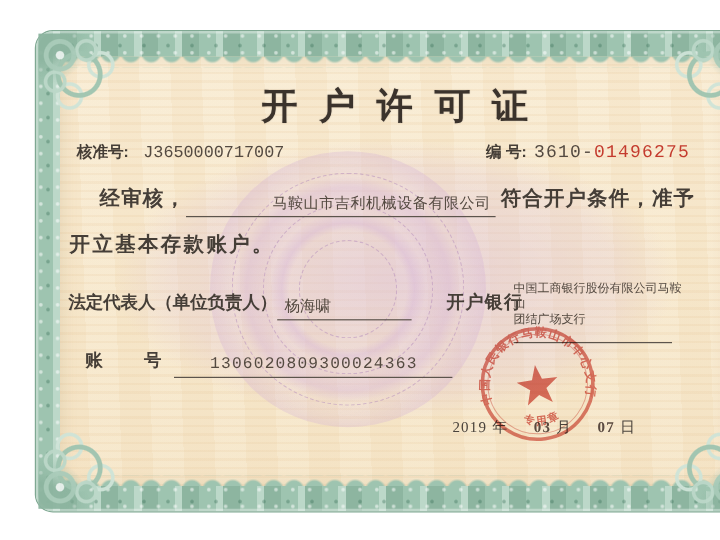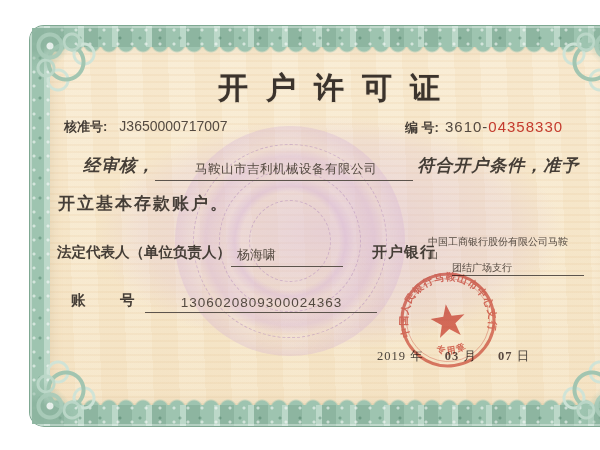--- a/index.html
+++ b/index.html
@@ -66,44 +66,44 @@
 
   
   .content { position:absolute; inset:0; z-index:5; color:#46403a; }
   .abs { position:absolute; white-space:nowrap; }
 
   .title { left:0; right:0; top:42px; text-align:center;
     font-size:30px; font-weight:bold; letter-spacing:18px; text-indent:18px;
     color:#3b332c; text-shadow:0 0 1px rgba(59,51,44,.4); }
 
   .lbl { font-family:"Liberation Sans", sans-serif; font-weight:bold; color:#453e37; }
-  .val { font-family:Liberation Sans, sans-serif; color:#544a41; }
+  .val { font-family:Liberation Mono, monospace; color:#544a41; }
 
   .approval { left:34px; top:92px; font-size:13px; }
   .approval .val { margin-left:12px; font-size:14px; }
 
   .serial { left:375px; top:92px; font-size:13px; }
   .serial .val { margin-left:6px; font-size:15px; letter-spacing:1px; }
   .serial .red { color:#c43b2e; }
 
   .line1 { left:53px; top:128px; font-size:17px; }
-  .line1 .lbl { letter-spacing:1px;font-style:italic; }
-  .company { display:inline-block; width:258px; font-size:12.5px; text-align:center;
+  .line1 .lbl { letter-spacing:1px; }
+  .company { display:inline-block; width:258px; font-size:12.5px; text-align:right;
     border-bottom:1.5px solid #5c544c; padding:0 4px 2px 8px; vertical-align:-2px;
     letter-spacing:.5px; }
   .line2 { left:28px; top:166px; font-size:17px; letter-spacing:2px; }
 
   .rep { left:27px; top:217px; font-size:14.5px; }
   .rep-name { display:inline-block; width:112px; font-size:13px;
     border-bottom:1.5px solid #5c544c; padding:0 4px 2px 6px; vertical-align:-2px; }
 
   .banklbl { left:342px; top:217px; font-size:15px; letter-spacing:1px; }
   .bankname { left:398px; top:209px; font-size:10px; line-height:13px;
     white-space:normal; width:140px; color:#544a41; }
-  .bankline2 { display:inline-block; border-bottom:1.5px solid #5c544c; width:132px; padding-bottom:1px;margin-left:24px; }
+  .bankline2 { display:inline-block; border-bottom:1.5px solid #5c544c; width:132px; padding-bottom:11px; }
 
   .acct { left:27px; top:265px; font-size:14.5px; }
   .acct .lbl { letter-spacing:10px;padding-left:14px; }
   .acct-num { display:inline-block; width:232px; font-size:13.5px; letter-spacing:1px;
     border-bottom:1.5px solid #5c544c; padding:0 4px 2px 6px; vertical-align:-2px;text-align:center; }
 
   .issuer { left:350px; top:300px; font-size:12.5px; letter-spacing:1px; }
   .issue-date { left:347px; top:322px; font-size:12.5px; letter-spacing:1px; color:#4a433c; }
   .issue-date .stamped { font-weight:bold; color:#5a4a40;padding-left:17px; }
 
@@ -130,21 +130,21 @@
   </div>
 
   <div class="content">
     <div class="abs title">开户许可证</div>
 
     <div class="abs approval">
       <span class="lbl">核准号:</span><span class="val">J3650000717007</span>
     </div>
 
     <div class="abs serial">
-      <span class="lbl">编 号:</span><span class="val"><span>3610-</span><span class="red">04358330</span></span>
+      <span class="lbl">编 号:</span><span class="val"><span>3610-</span><span class="red">01496275</span></span>
     </div>
 
     <div class="abs line1">
       <span class="lbl">经审核，</span><span class="val company">马鞍山市吉利机械设备有限公司</span> <span class="lbl">符合开户条件，准予</span>
     </div>
     <div class="abs line2 lbl">开立基本存款账户。</div>
 
     <div class="abs rep">
       <span class="lbl">法定代表人（单位负责人）</span><span class="val rep-name">杨海啸</span>
     </div>

